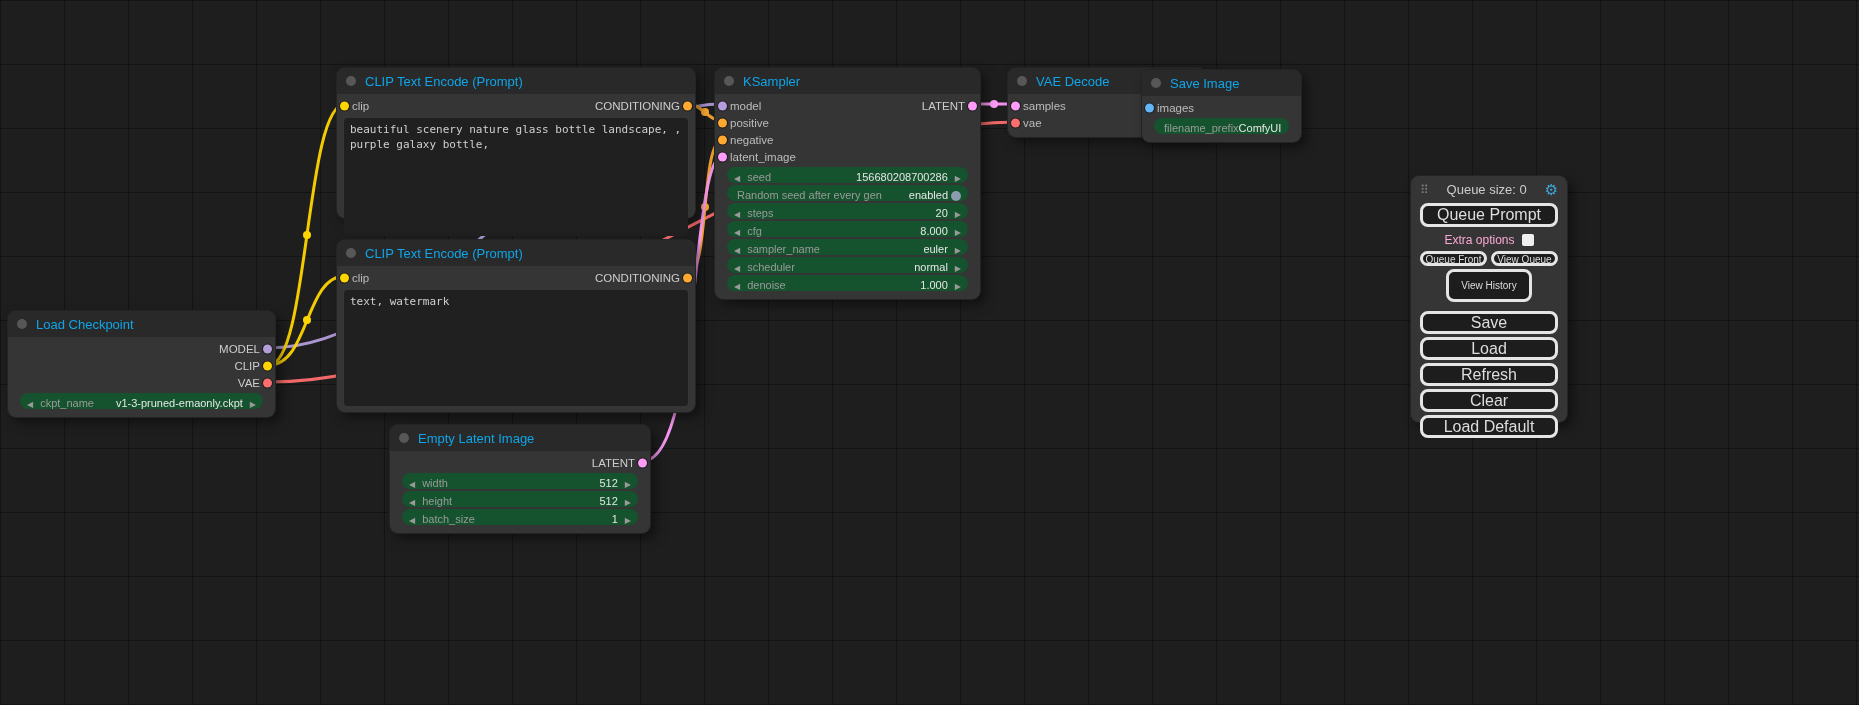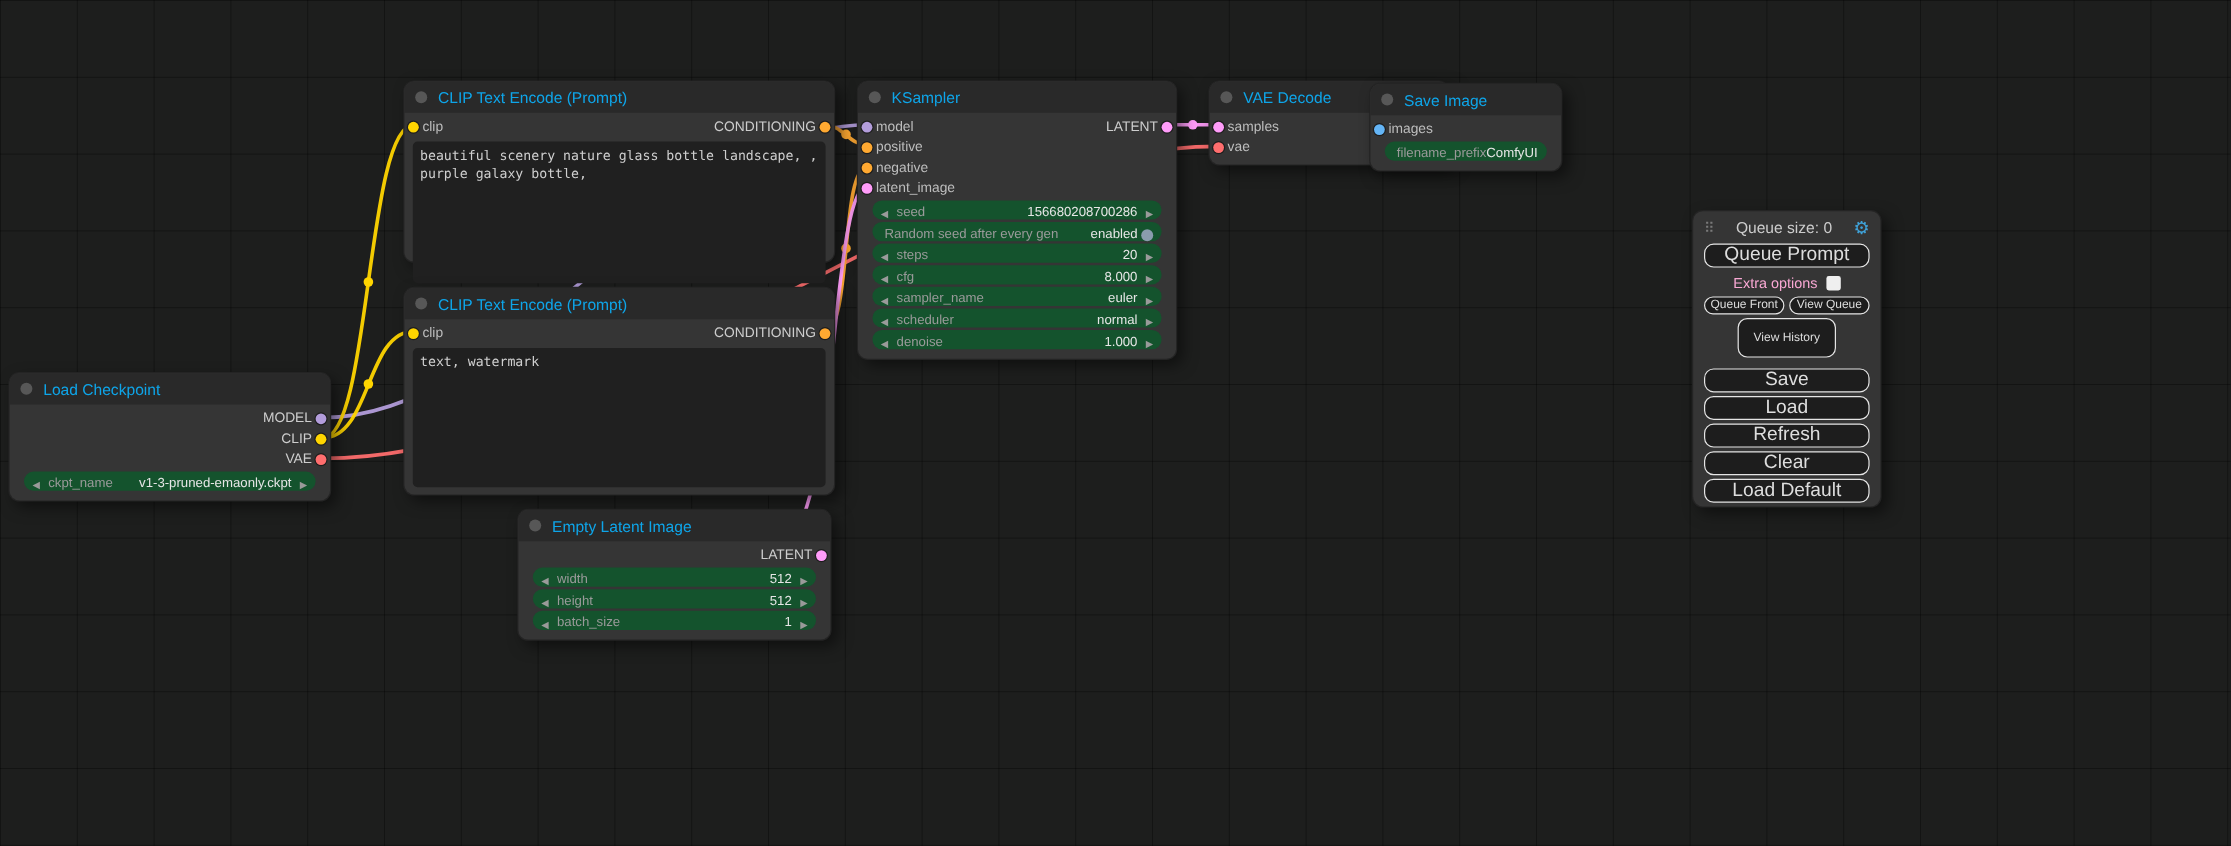--- a/index.html
+++ b/index.html
@@ -83,21 +83,21 @@
     position:absolute; left:1411px; top:176px; width:156px; height:246px; z-index:3;
     background:#353535; border-radius:8px;
     box-shadow:0 0 0 1px #242424, 5px 5px 12px rgba(0,0,0,0.5);
     padding:5px 9px; display:flex; flex-direction:column;
   }
   .menu-header { display:flex; align-items:center; height:17px; margin-bottom:5px; }
   .drag-handle { color:#7a7a7a; font-size:12px; cursor:grab; }
   .queue-size { flex:1; text-align:center; color:#cccccc; font-size:13px; }
   .gear-icon { color:#3fa3da; font-size:15px; cursor:pointer; }
   .btn {
-    background:#1d1d1d; border:1px solid #e5e5e5; color:#dddddd;
+    background:#1d1d1d; border:3px solid #e5e5e5; color:#dddddd;
     border-radius:8px; cursor:pointer; font-family:"Liberation Sans",sans-serif;
   }
   .btn.big { width:100%; height:25px; font-size:16px; margin-bottom:6px; }
   .extra-row {
     display:flex; align-items:center; justify-content:center; gap:7px;
     color:#f9a8d4; font-size:12px; height:14px; margin-bottom:4px;
   }
   .checkbox { width:12px; height:12px; background:#efefef; border-radius:2px; cursor:pointer; }
   .two-btn { display:flex; gap:4px; margin-bottom:3px; }
   .btn.small { flex:1; height:15px; font-size:10px; padding:0 2px; border-radius:8px; }
@@ -183,21 +183,21 @@
       <div class="srow">
         <span class="dot l c-clip"></span>
         <span class="in">clip</span>
         <span class="out">CONDITIONING</span>
         <span class="dot r c-cond"></span>
       </div>
       <div class="prompt" style="height:116px;">text, watermark</div>
     </div>
   </div>
 
-  <div class="node" style="left:390px; top:425px; width:260px;margin-left:42px;">
+  <div class="node" style="left:390px; top:425px; width:260px;">
     <div class="node-title">
       <span class="collapse-dot"></span>
       <span>Empty Latent Image</span>
     </div>
     <div class="node-body">
       <div class="srow">
         <span class="out">LATENT</span>
         <span class="dot r c-latent"></span>
       </div>
       <div class="widget">

